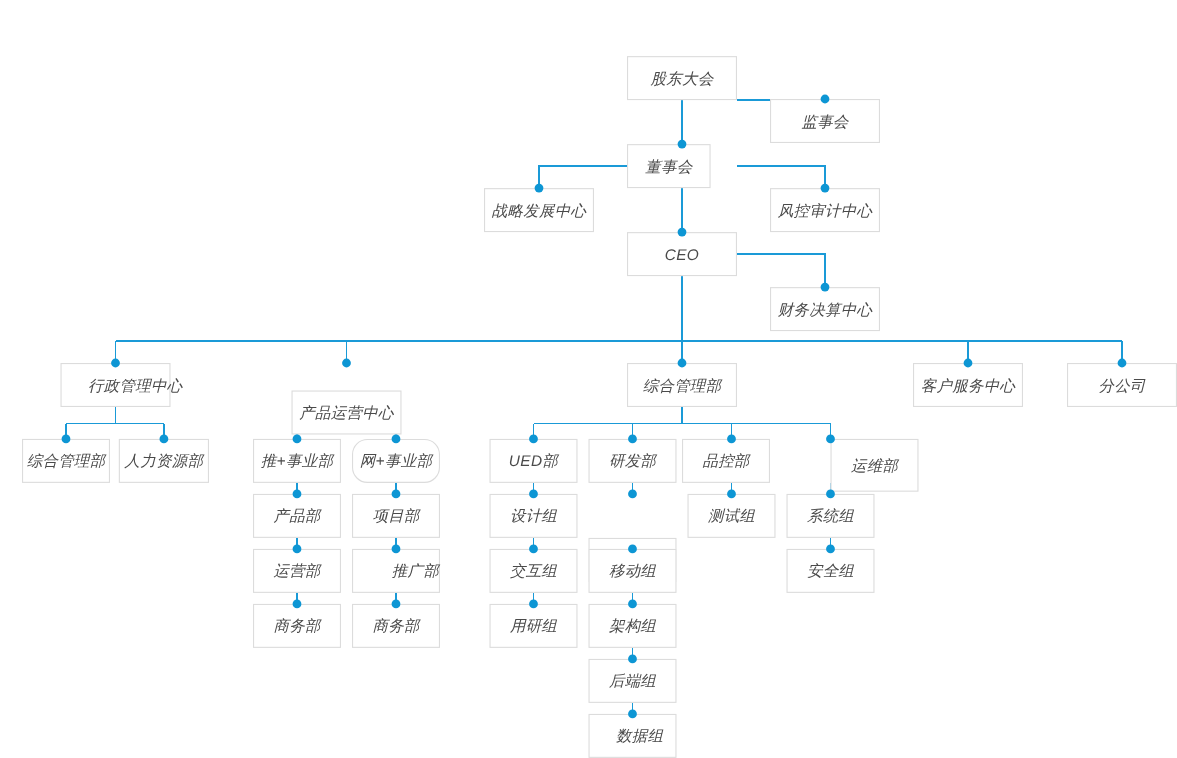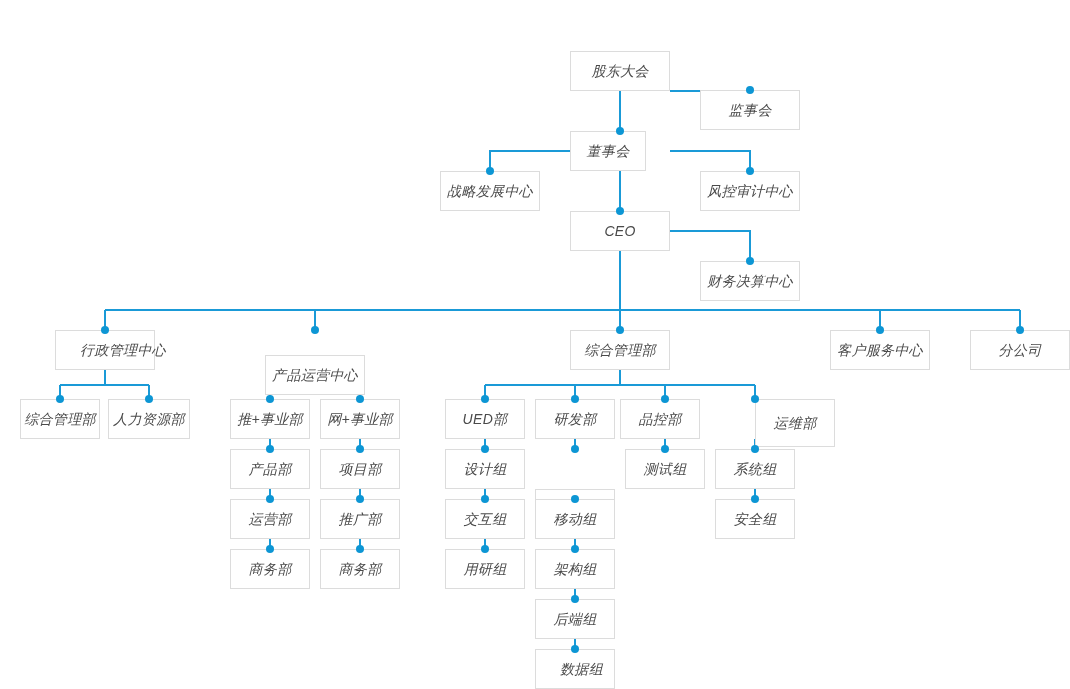--- a/index.html
+++ b/index.html
@@ -151,27 +151,27 @@
       </div>
       <div class="node" style="left: 230px; top: 449px; width: 80px; height: 40px;">
         <span class="node-label">产品部</span>
       </div>
       <div class="node" style="left: 230px; top: 499px; width: 80px; height: 40px;">
         <span class="node-label">运营部</span>
       </div>
       <div class="node" style="left: 230px; top: 549px; width: 80px; height: 40px;">
         <span class="node-label">商务部</span>
       </div>
-      <div class="node" style="left: 320px; top: 399px; width: 80px; height: 40px;">
+      <div class="node" style="left: 320px; top: 399px; width: 80px; height: 40px; border-radius: 14px;">
         <span class="node-label">网+事业部</span>
       </div>
       <div class="node" style="left: 320px; top: 449px; width: 80px; height: 40px;">
         <span class="node-label">项目部</span>
       </div>
-      <div class="node" style="left: 320px; top: 499px; width: 80px; height: 40px;">
+      <div class="node" style="left: 320px; top: 499px; width: 80px; height: 40px; justify-content: flex-end;">
         <span class="node-label">推广部</span>
       </div>
       <div class="node" style="left: 320px; top: 549px; width: 80px; height: 40px;">
         <span class="node-label">商务部</span>
       </div>
       <div class="node" style="left: 445px; top: 399px; width: 80px; height: 40px;">
         <span class="node-label">UED部</span>
       </div>
       <div class="node" style="left: 445px; top: 449px; width: 80px; height: 40px;">
         <span class="node-label">设计组</span>

